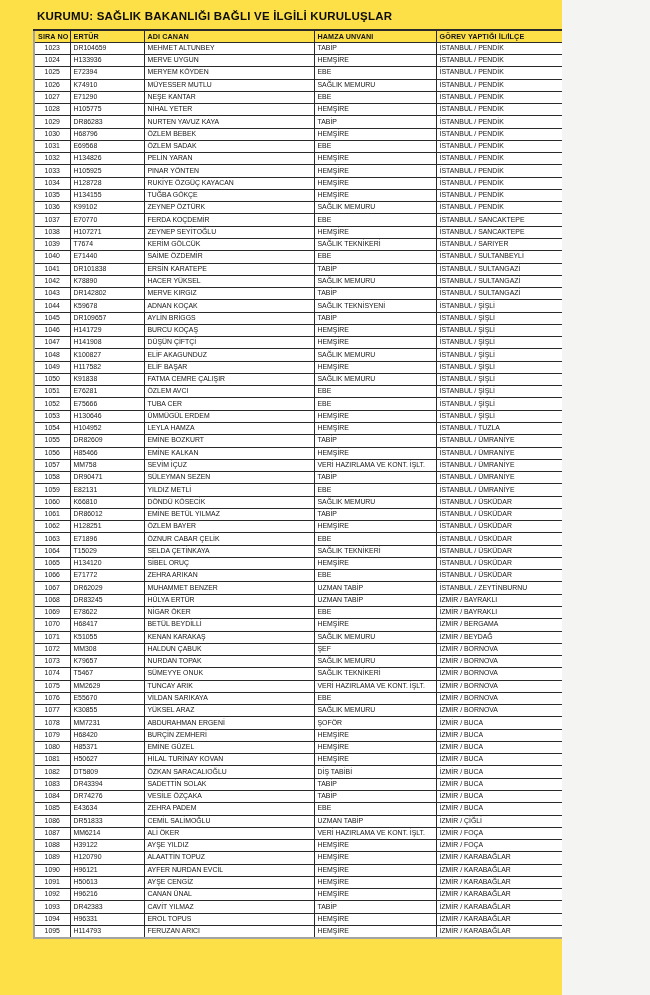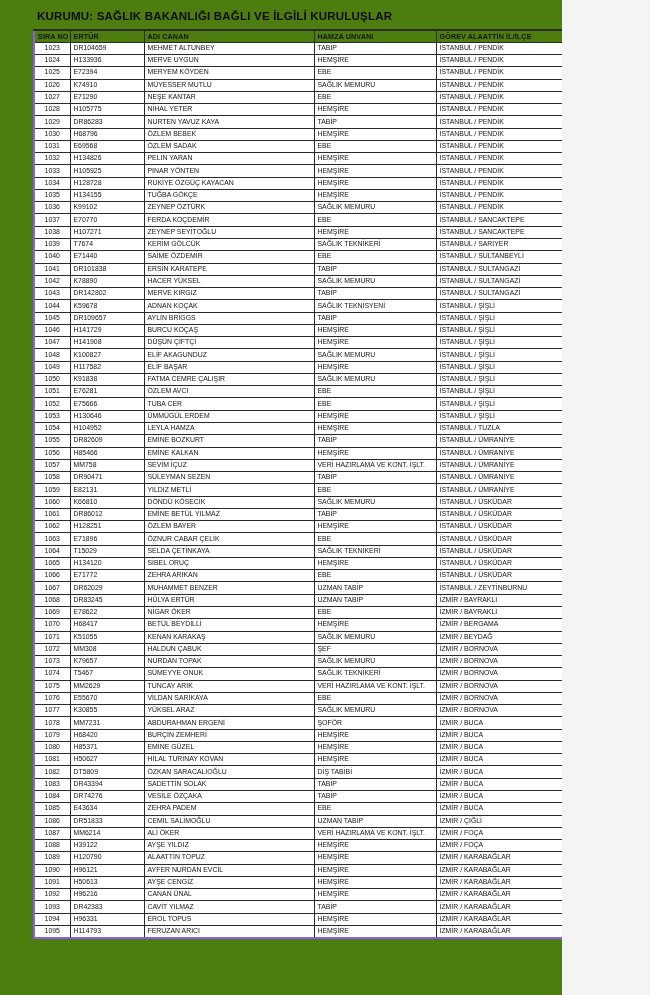--- a/index.html
+++ b/index.html
@@ -6,21 +6,21 @@
   html, body {
     width: 650px;
     background: #f4f4f2;
     font-family: "Liberation Sans", sans-serif;
     -webkit-font-smoothing: antialiased;
   }
   .page {
     position: relative;
     width: 562px;
     height: 995px;
-    background: #4d7c0f;
+    background: #fde047;
     color: #131313;
     overflow: hidden;
   }
   .doc-title {
     position: absolute;
     left: 37px;
     top: 10px;
     font-size: 11.5px;
     font-weight: bold;
     letter-spacing: 0.2px;
@@ -47,21 +47,21 @@
     overflow: hidden;
     text-align: left;
     vertical-align: middle;
   }
   table.personnel th {
     font-size: 7.2px;
     font-weight: bold;
     letter-spacing: 0.1px;
     border-top-width: 2px;
   }
-  table.personnel { border: 2px solid #8b5cf6; }
+  table.personnel { border: 2px solid #a3a3a3; }
   table.personnel .col-0 { text-align: center; }
   col.c0 { width: 36px; }
   col.c1 { width: 74px; }
   col.c2 { width: 170px; }
   col.c3 { width: 122px; }
   col.c4 { width: 173px; }
   tbody tr td { background: #fff; }
 </style>
 </head>
 <body>
@@ -76,21 +76,21 @@
         <col class="c2">
         <col class="c3">
         <col class="c4">
     </colgroup>
     <thead>
       <tr>
         <th>SIRA NO</th>
         <th>ERTÜR</th>
         <th>ADI CANAN</th>
         <th>HAMZA UNVANI</th>
-        <th>GÖREV ALAATTİN İL/İLÇE</th>
+        <th>GÖREV YAPTIĞI İL/İLÇE</th>
       </tr>
     </thead>
     <tbody>
         <tr>
           <td class="col-0">1023</td>
           <td class="col-1">DR104659</td>
           <td class="col-2">MEHMET ALTUNBEY</td>
           <td class="col-3">TABİP</td>
           <td class="col-4">İSTANBUL / PENDİK</td>
         </tr>

